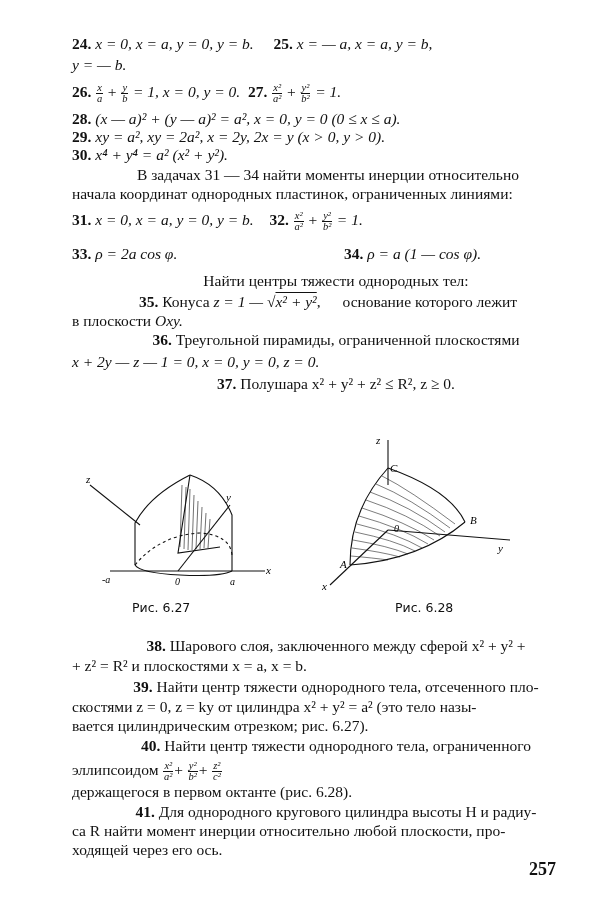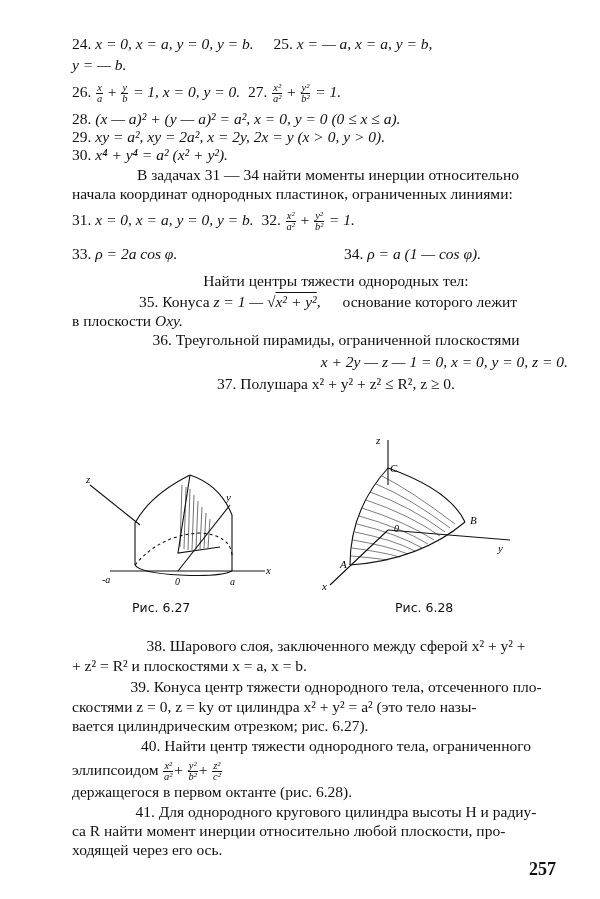--- a/index.html
+++ b/index.html
@@ -4,26 +4,26 @@
 <style>
   html, body { margin: 0; padding: 0; background: #ffffff; }
   body {
     width: 600px; height: 899px; position: relative; overflow: hidden;
     font-family: "Liberation Serif", "DejaVu Serif", serif;
     color: #111;
     font-size: 15.5px;
   }
   .line { position: absolute; left: 72px; width: 496px; white-space: nowrap; line-height: 20px; }
   .ind { left: 88px; text-align: center; }
-  .b { font-weight: normal; }
+  .b { font-weight: bold; }
   i, .it { font-style: italic; }
   .frac { display: inline-flex; flex-direction: column; align-items: center; vertical-align: middle; font-size: 10.5px; line-height: 10px; margin: 0 1px; }
   .frac .n { border-bottom: 1px solid #111; padding: 0 1px; font-style: italic; }
   .frac .d { font-style: italic; }
-  .center { text-align: right; left: 72px; width: 496px; }
+  .center { text-align: left; left: 72px; width: 496px; }
   .caption { position: absolute; font-size: 12.5px; font-family: "DejaVu Sans", sans-serif; }
   .pagenum { position: absolute; right: 44px; top: 859px; font-weight: bold; font-size: 18px; }
   svg text { font-family: "Liberation Serif", serif; font-style: italic; }
   .over { text-decoration: overline; }
 </style>
 </head>
 <body>
 
 <div class="line" style="top:34px">
   <span class="b">24.</span>
@@ -72,21 +72,21 @@
   <span class="b">30.</span>
   <i>x⁴ + y⁴ = a² (x² + y²).</i>
 </div>
 
 <div class="line ind" style="top:165px; width:480px">В задачах  31 — 34  найти  моменты  инерции  относительно</div>
 <div class="line" style="top:184px">начала координат однородных пластинок, ограниченных линиями:</div>
 
 <div class="line" style="top:210px">
   <span class="b">31.</span>
   <i>x = 0,  x = a,  y = 0,  y = b.</i>
-  <span class="b" style="margin-left:4px">32.</span>
+  <span class="b" style="margin-left:12px">32.</span>
   <span class="frac">
       <span class="n">x²</span>
       <span class="d">a²</span>
     </span>
   <span>+</span>
   <span class="frac">
       <span class="n">y²</span>
       <span class="d">b²</span>
     </span>
   <i>= 1.</i>
@@ -199,21 +199,21 @@
 <div class="caption" style="left:395px; top:600px">Рис. 6.28</div>
 
 <div class="line ind" style="top:636px">
   <span class="b">38.</span>
   <span>Шарового слоя, заключенного между сферой  x² + y² +</span>
 </div>
 <div class="line" style="top:656px">+ z² = R²  и плоскостями  x = a,  x = b.</div>
 
 <div class="line ind" style="top:677px">
   <span class="b">39.</span>
-  <span>Конуса центр тяжести однородного тела, отсеченного пло-</span>
+  <span>Найти центр тяжести однородного тела, отсеченного пло-</span>
 </div>
 <div class="line" style="top:697px">скостями  z = 0,  z = ky  от  цилиндра  x² + y² = a²  (это тело  назы-</div>
 <div class="line" style="top:716px">вается цилиндрическим отрезком; рис. 6.27).</div>
 
 <div class="line ind" style="top:736px">
   <span class="b">40.</span>
   <span>Найти  центр  тяжести  однородного  тела,  ограниченного</span>
 </div>
 <div class="line" style="top:760px">
   <span>эллипсоидом</span>

